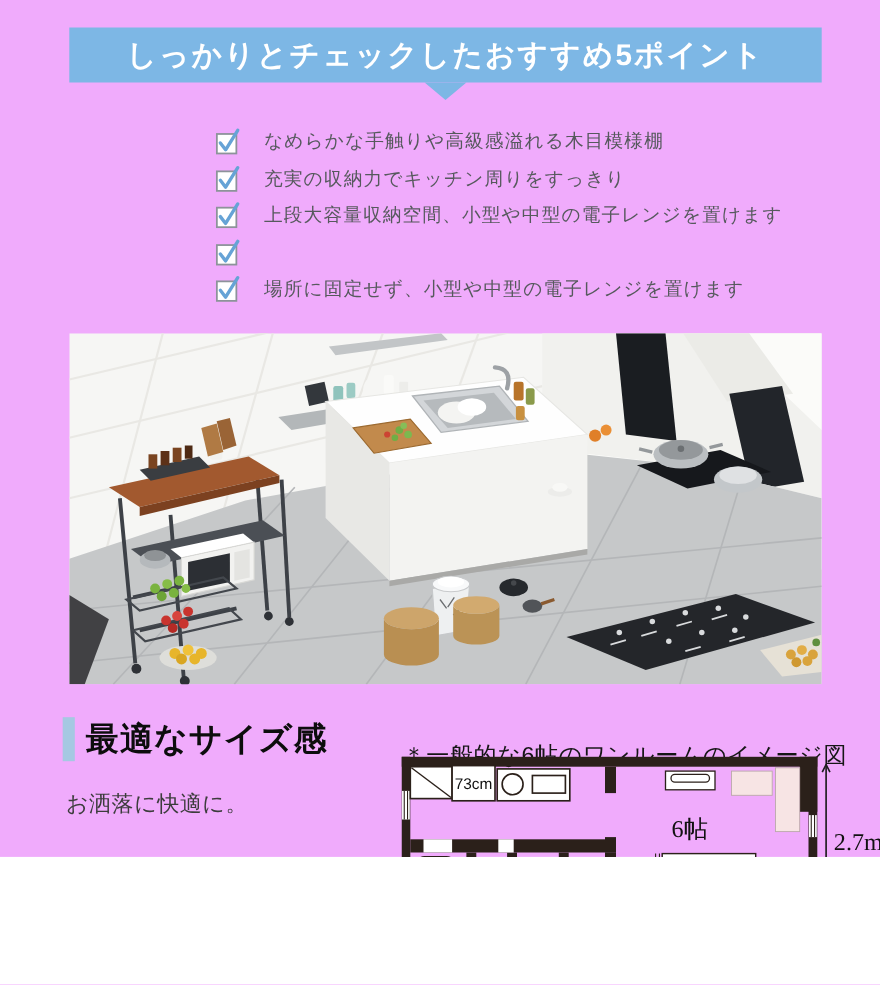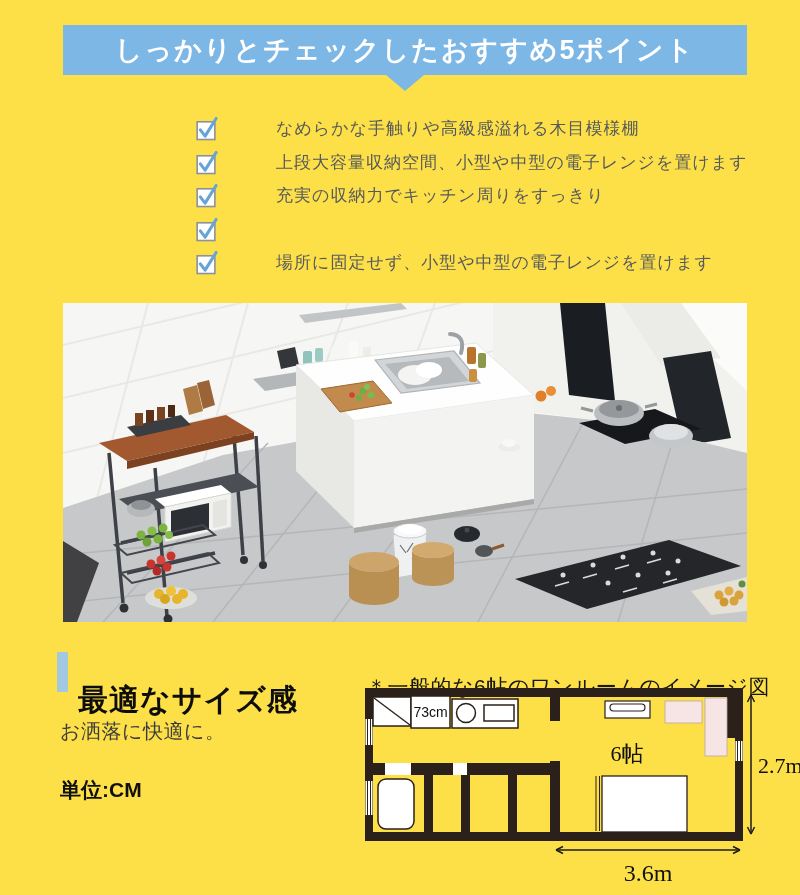--- a/index.html
+++ b/index.html
@@ -1,35 +1,35 @@
 <!DOCTYPE html>
 <html><head>
 <meta charset="utf-8">
 <style>
   html,body{margin:0;padding:0;background:#ffffff;}
-  .page{position:relative;width:800px;height:895px;background:#fde047;overflow:hidden;
+  .page{position:relative;width:800px;height:779px;background:#f0abfc;overflow:hidden;
         font-family:"Liberation Sans",sans-serif;}
   
   .banner{position:absolute;left:63px;top:25px;width:684px;height:50px;background:#7db7e5;
           color:#ffffff;display:flex;align-items:center;justify-content:center;
           font-size:27px;font-weight:bold;letter-spacing:2px;}
   .banner-arrow{position:absolute;left:50%;top:100%;transform:translateX(-50%);
           width:0;height:0;border-left:19px solid transparent;border-right:19px solid transparent;
           border-top:16px solid #7db7e5;}
   
   .checklist{position:absolute;left:196px;top:112px;}
-  .check-row{display:flex;align-items:center;height:33.5px;gap:36px;}
+  .check-row{display:flex;align-items:center;height:33.5px;}
   .check-icon{width:23px;height:25px;margin-right:21px;flex:0 0 auto;}
   .check-label{font-size:17px;color:#56595d;letter-spacing:1px;white-space:nowrap;}
   
   .photo{position:absolute;left:63px;top:303px;width:684px;height:319px;}
   
   .size-heading-bar{position:absolute;left:57px;top:652px;width:11px;height:40px;background:#a5c8e2;}
   .size-heading{position:absolute;left:78px;top:652px;font-size:30px;font-weight:bold;color:#0d0d0d;
-          letter-spacing:1px;margin-top:28px;}
+          letter-spacing:1px;}
   .size-body{position:absolute;left:60px;top:712px;width:310px;font-size:20px;line-height:38.5px;
           color:#3c3c3c;letter-spacing:0.5px;}
   .unit-label{position:absolute;left:60px;top:776px;font-size:21px;font-weight:bold;color:#101010;}
   .floorplan-title{position:absolute;left:366px;top:673px;font-size:21px;color:#161616;
           letter-spacing:0.5px;white-space:nowrap;}
   .floorplan{position:absolute;left:365px;top:683px;width:435px;height:207px;}
   .serif{font-family:"Liberation Serif",serif;}
 </style>
 </head>
 <body>
@@ -47,28 +47,28 @@
           <rect x="1.2" y="6" width="18.5" height="18.5" fill="#ffffff" stroke="#8d939a" stroke-width="1.7"></rect>
           <path d="M4.5 14.5 L9.5 21 L21 2.5" fill="none" stroke="#66a3d6" stroke-width="3.2" stroke-linecap="round" stroke-linejoin="round"></path>
         </svg>
       <span class="check-label">なめらかな手触りや高級感溢れる木目模様棚</span>
     </div>
     <div class="check-row">
       <svg class="check-icon" viewBox="0 0 24 26">
           <rect x="1.2" y="6" width="18.5" height="18.5" fill="#ffffff" stroke="#8d939a" stroke-width="1.7"></rect>
           <path d="M4.5 14.5 L9.5 21 L21 2.5" fill="none" stroke="#66a3d6" stroke-width="3.2" stroke-linecap="round" stroke-linejoin="round"></path>
         </svg>
+      <span class="check-label">充実の収納力でキッチン周りをすっきり</span>
+    </div>
+    <div class="check-row">
+      <svg class="check-icon" viewBox="0 0 24 26">
+          <rect x="1.2" y="6" width="18.5" height="18.5" fill="#ffffff" stroke="#8d939a" stroke-width="1.7"></rect>
+          <path d="M4.5 14.5 L9.5 21 L21 2.5" fill="none" stroke="#66a3d6" stroke-width="3.2" stroke-linecap="round" stroke-linejoin="round"></path>
+        </svg>
       <span class="check-label">上段大容量収納空間、小型や中型の電子レンジを置けます</span>
-    </div>
-    <div class="check-row">
-      <svg class="check-icon" viewBox="0 0 24 26">
-          <rect x="1.2" y="6" width="18.5" height="18.5" fill="#ffffff" stroke="#8d939a" stroke-width="1.7"></rect>
-          <path d="M4.5 14.5 L9.5 21 L21 2.5" fill="none" stroke="#66a3d6" stroke-width="3.2" stroke-linecap="round" stroke-linejoin="round"></path>
-        </svg>
-      <span class="check-label">充実の収納力でキッチン周りをすっきり</span>
     </div>
     <div class="check-row">
       <svg class="check-icon" viewBox="0 0 24 26">
           <rect x="1.2" y="6" width="18.5" height="18.5" fill="#ffffff" stroke="#8d939a" stroke-width="1.7"></rect>
           <path d="M4.5 14.5 L9.5 21 L21 2.5" fill="none" stroke="#66a3d6" stroke-width="3.2" stroke-linecap="round" stroke-linejoin="round"></path>
         </svg>
     </div>
     <div class="check-row">
       <svg class="check-icon" viewBox="0 0 24 26">
           <rect x="1.2" y="6" width="18.5" height="18.5" fill="#ffffff" stroke="#8d939a" stroke-width="1.7"></rect>

